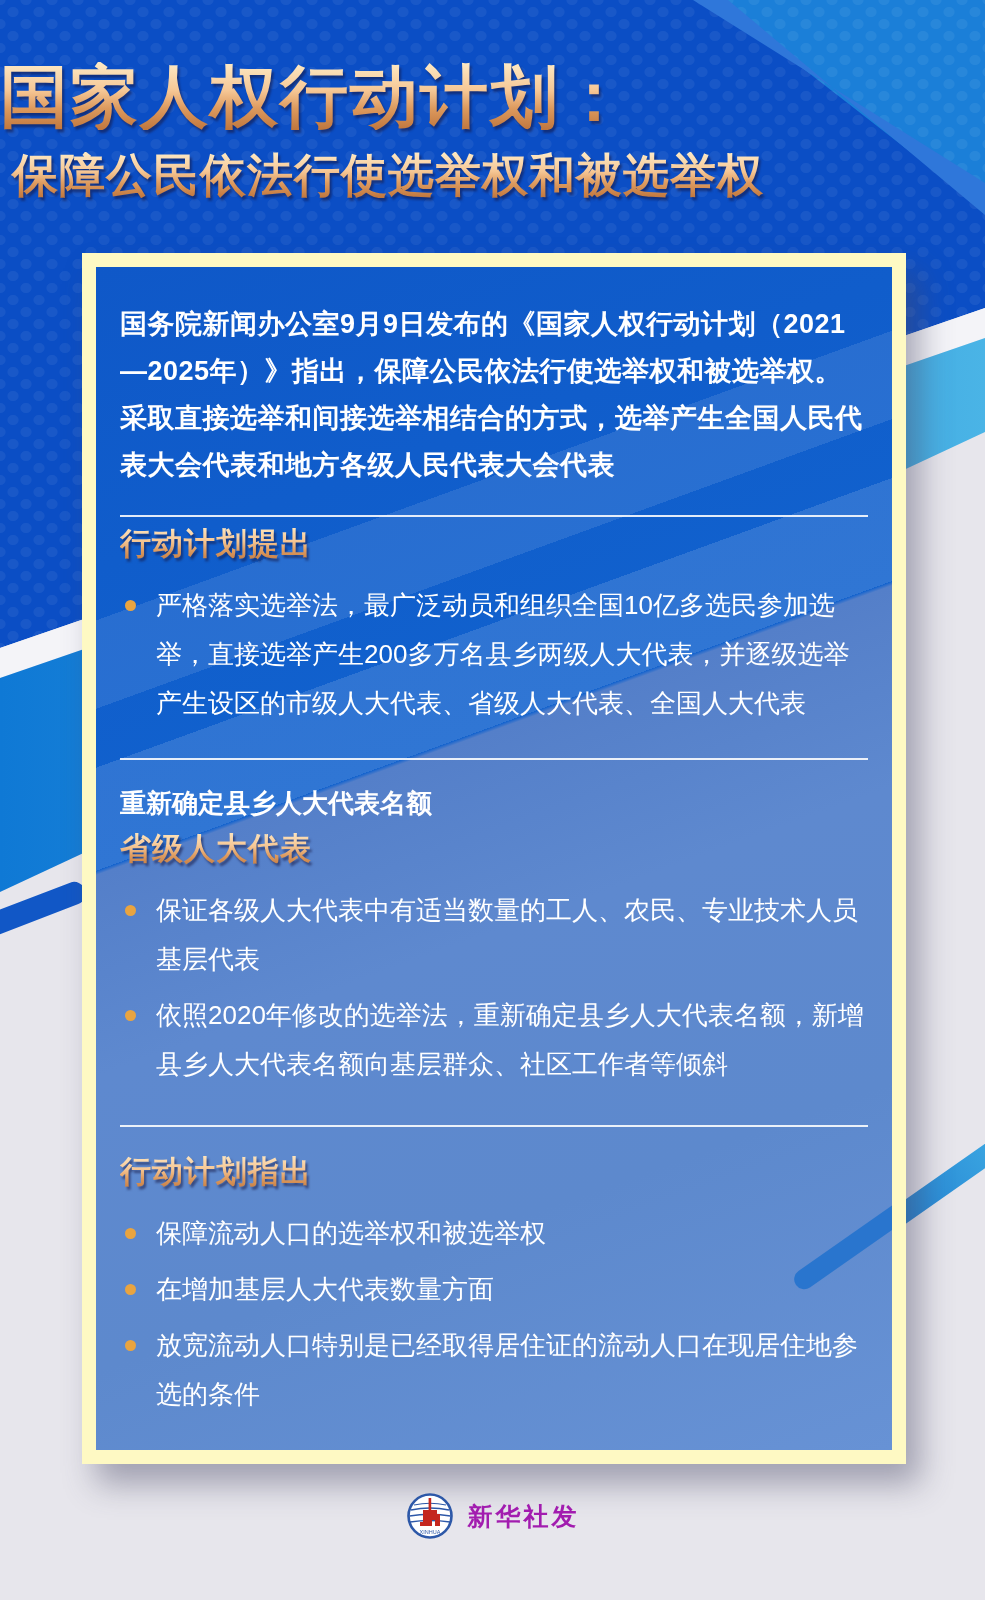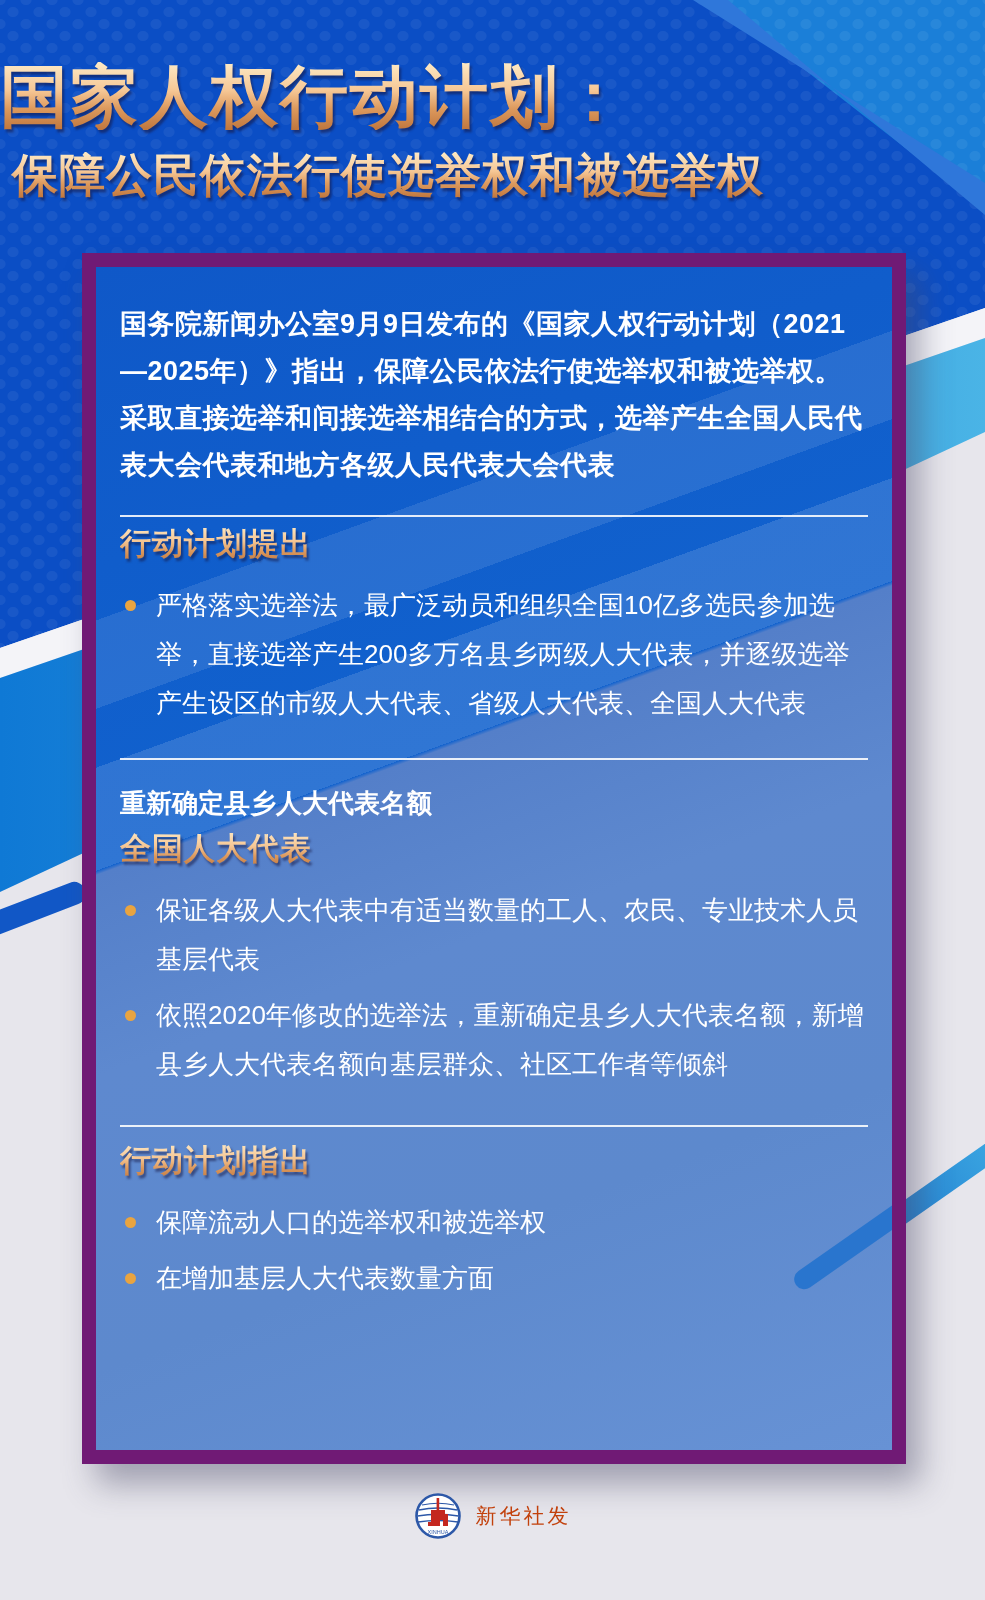--- a/index.html
+++ b/index.html
@@ -20,21 +20,21 @@
   .bg-tr-stripe{background:#2f77da;clip-path:polygon(693px 0,728px 0,985px 215px,985px 183px);}
   .bg-white-stripe{background:#f4f4f8;clip-path:polygon(0 648px,985px 308px,985px 338px,0 678px);}
   .bg-cyan-band{background:linear-gradient(to right,#0f79d5 0%,#2e93dc 55%,#4ab4e6 100%);
     clip-path:polygon(0 678px,985px 338px,985px 432px,0 892px);}
   .stripe-bl{position:absolute;left:-62px;top:905px;width:152px;height:23px;border-radius:12px;
     background:#1157c6;transform:rotate(-21deg);}
   .stripe-br-bg{position:absolute;left:858px;top:1235px;width:225px;height:20px;border-radius:10px;
     background:linear-gradient(to right,#1b74cc,#45b6e8);transform:rotate(-35deg);transform-origin:0 50%;}
 
   
-  .card{position:absolute;left:82px;top:253px;width:824px;height:1211px;background:#701a75;
+  .card{position:absolute;left:82px;top:253px;width:824px;height:1211px;background:#fef9c3;
     box-shadow:14px 20px 30px rgba(75,75,105,0.45);box-sizing:border-box;padding:14px;}
   .card-inner{position:relative;width:100%;height:100%;overflow:hidden;box-sizing:border-box;
     background:
       linear-gradient(160deg,
         rgba(255,255,255,0) 24%, rgba(255,255,255,0.10) 24%,
         rgba(255,255,255,0.10) 30%, rgba(255,255,255,0) 30%,
         rgba(255,255,255,0) 34%, rgba(255,255,255,0.13) 34%,
         rgba(255,255,255,0.13) 41%, rgba(255,255,255,0) 41%),
       linear-gradient(160deg,
         #0f58c8 0%, #1162ce 41%,
@@ -54,33 +54,33 @@
   .title-2{margin-top:22px;font-size:46px;letter-spacing:1px;padding-left:12px;}
 
   .intro{margin:0;color:#ffffff;font-weight:bold;font-size:27px;line-height:47px;letter-spacing:0.5px;}
   .divider{height:0;border:none;border-top:2px solid rgba(255,255,255,0.88);margin:0;}
   .div-1{margin-top:26px;}
   .div-2{margin-top:30px;}
   .div-3{margin-top:36px;}
   .sec-heading{font-size:31px;line-height:38px;letter-spacing:1px;}
   .h-1{margin-top:8px;}
   .h-2{margin-top:10px;}
-  .h-3{margin-top:15px;}
+  .h-3{margin-top:26px;}
   .sec-label{margin-top:26px;color:#ffffff;font-weight:bold;font-size:26px;line-height:34px;}
   ul.bullets{list-style:none;margin:18px 0 0 0;padding:0;}
   ul.bullets li{position:relative;padding-left:36px;margin:0 0 7px 0;
     color:#ffffff;font-weight:normal;font-size:26px;line-height:49px;}
   ul.bullets li .dot{position:absolute;left:5px;top:19px;width:11px;height:11px;border-radius:50%;
     background:#e9a440;}
 
   
   .footer{position:absolute;left:0;top:1492px;width:985px;display:flex;align-items:center;
     justify-content:center;gap:14px;}
   .logo{width:48px;height:48px;flex:0 0 auto;}
-  .credit{color:#c2410c;font-size:21px;font-weight:normal;letter-spacing:3px;}
+  .credit{color:#a21caf;font-size:25px;font-weight:bold;letter-spacing:3px;}
 </style>
 </head>
 <body>
 
 <div class="page">
 
   <div class="bg-layer bg-blue-top dots"></div>
   <div class="bg-layer bg-tr-light dots"></div>
   <div class="bg-layer bg-tr-stripe"></div>
   <div class="bg-layer bg-white-stripe"></div>
@@ -107,21 +107,21 @@
         <ul class="bullets">
           <li>
             <span class="dot"></span>
             <span>严格落实选举法，最广泛动员和组织全国10亿多选民参加选举，直接选举产生200多万名县乡两级人大代表，并逐级选举产生设区的市级人大代表、省级人大代表、全国人大代表</span>
           </li>
         </ul>
 
         <div class="divider div-2"></div>
 
         <div class="sec-label">重新确定县乡人大代表名额</div>
-        <div class="gold sec-heading h-2">全国人大代表</div>
+        <div class="gold sec-heading h-2">省级人大代表</div>
         <ul class="bullets">
           <li>
             <span class="dot"></span>
             <span>保证各级人大代表中有适当数量的工人、农民、专业技术人员基层代表</span>
           </li>
           <li>
             <span class="dot"></span>
             <span>依照2020年修改的选举法，重新确定县乡人大代表名额，新增县乡人大代表名额向基层群众、社区工作者等倾斜</span>
           </li>
         </ul>
@@ -130,20 +130,24 @@
 
         <div class="gold sec-heading h-3">行动计划指出</div>
         <ul class="bullets">
           <li>
             <span class="dot"></span>
             <span>保障流动人口的选举权和被选举权</span>
           </li>
           <li>
             <span class="dot"></span>
             <span>在增加基层人大代表数量方面</span>
+          </li>
+          <li>
+            <span class="dot"></span>
+            <span>放宽流动人口特别是已经取得居住证的流动人口在现居住地参选的条件</span>
           </li>
         </ul>
 
       </div>
     </div>
   </div>
 
   <div class="footer">
     <svg class="logo" viewBox="0 0 48 48">
       <circle cx="24" cy="24" r="21.5" fill="#ffffff" stroke="#2d58a8" stroke-width="2.6"></circle>

